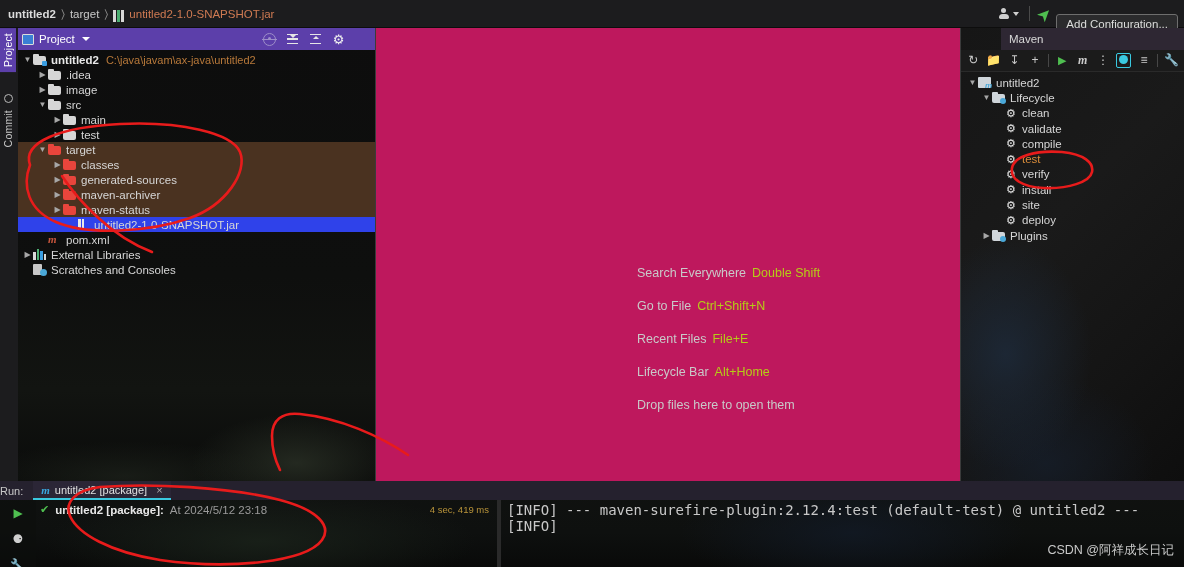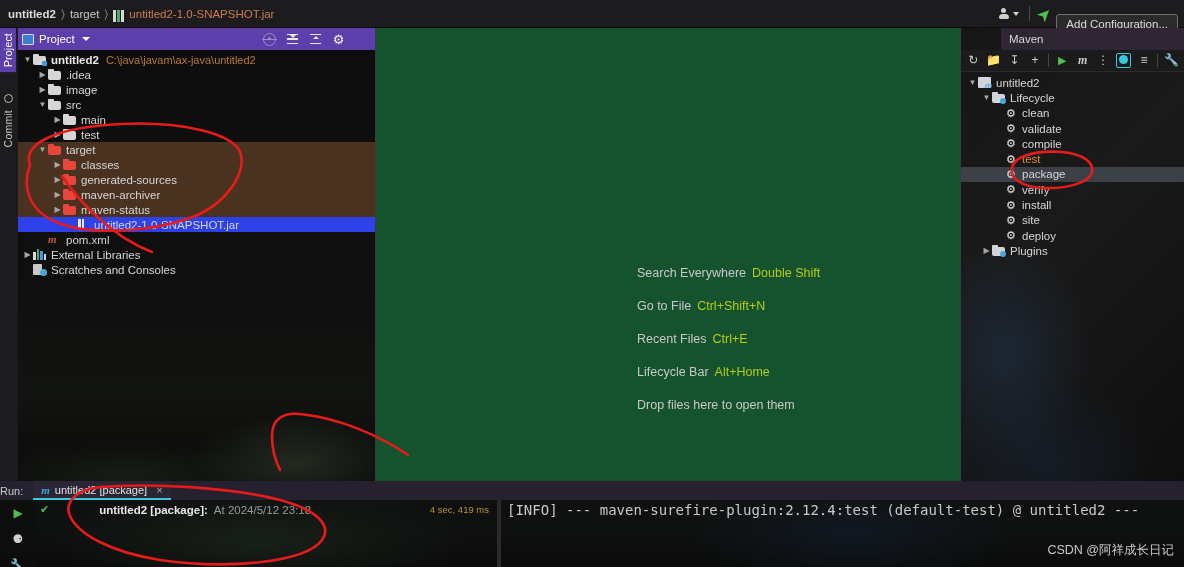--- a/index.html
+++ b/index.html
@@ -122,21 +122,21 @@
   .scratch-ico::before{content:"";position:absolute;left:0;top:0;width:9px;height:11px;background:#c8c8c8;border-radius:1px;}
   .scratch-ico::after{content:"";position:absolute;right:-1px;bottom:-1px;width:7px;height:7px;border-radius:50%;background:#4aa8d8;}
   .jar-small{ width:11px;height:11px;margin-right:5px;flex:0 0 11px;position:relative;}
   .jar-small i{position:absolute;top:0;width:2.5px;height:11px;}
   .jar-small i:nth-child(1){left:0;background:#e8e8e8;}
   .jar-small i:nth-child(2){left:3.5px;background:#e8e8e8;}
 
   
   .editor {
     position: absolute; left: 375px; top: 28px; width: 586px; height: 453px;
-    background: #14532d; border-left:1px solid #3b3b3b; border-right:1px solid #3b3b3b;
+    background: #be185d; border-left:1px solid #3b3b3b; border-right:1px solid #3b3b3b;
   }
   .hints { position:absolute; left: 261px; top: 238px; }
   .hint { font-size: 12.5px; color:#c9c9c9; margin-bottom: 19px; white-space: nowrap; }
   .hint .key { color: #b5cc18; margin-left: 6px; }
 
   
   .maven {
     position: absolute; left: 961px; top: 28px; width: 223px; height: 453px;
     background:#131313; overflow:hidden;
   }
@@ -180,21 +180,21 @@
   .run-label { color:#c8c8c8; font-size:11px; margin-right:10px;}
   .run-tab { display:flex; align-items:center; gap:5px; font-size:11px; color:#e0e0e0; padding:0 8px; height:19px; border-bottom:2px solid #3ac9e0; background:#2b2636;}
   .run-tab .m { color:#3aa8e0; font-style:italic; font-weight:bold; font-family:"Liberation Serif",serif;}
   .run-tab .x { color:#a8a8a8; font-size:11px; margin-left:4px;}
   .run-side { position:absolute; left:0; top:19px; width:36px; height:67px; display:flex; flex-direction:column; align-items:center; gap:12px; padding-top:6px; background:rgba(12,14,12,.55);}
   .side-i{ width:16px;height:14px; text-align:center; color:#cfcfcf; font-size:12px; line-height:14px; cursor:default;}
   .side-i.play{ color:#4fbf50;}
   .run-tree { position:absolute; left:40px; top:20px; width:455px; font-size:11.5px;}
   .rtr { display:flex; align-items:center; gap:6px; padding:2px 0;}
   .check { color:#4fbf50; font-size:11px;}
-  .rtitle { color:#e8e8e8; font-weight:bold;margin-left:44px;}
+  .rtitle { color:#e8e8e8; font-weight:bold;}
   .rtime { color:#9a9a9a;}
   .rdur { position:absolute; right:6px; top:3px; color:#b8933a; font-size:9.5px;}
   .console { position:absolute; left:503px; top:19px; width:681px; height:78px; padding-top:3px;
     font-family:"DejaVu Sans Mono", monospace; font-size:14px; color:#c8c8c8; line-height:15.8px;}
   .console .ln { white-space:nowrap; padding-left:4px;}
   .console-gutter{ position:absolute; left:497px; top:19px; width:4px; height:67px; background:#2a2a2a;}
   .watermark { position:absolute; right:10px; bottom:8px; color:#d9d9d9; font-size:12.5px; opacity:.92; white-space:nowrap;}
 
   
   .annot { position:absolute; left:0; top:0; width:1184px; height:567px; pointer-events:none; }
@@ -361,21 +361,21 @@
           <span class="scratch-ico"></span>
           <span class="tlabel">Scratches and Consoles</span>
         </div>
       </div>
   </div>
 
   <div class="editor">
     <div class="hints" id="hints">
         <div class="hint"><span>Search Everywhere</span><span class="key">Double Shift</span></div>
         <div class="hint"><span>Go to File</span><span class="key">Ctrl+Shift+N</span></div>
-        <div class="hint"><span>Recent Files</span><span class="key">Ctrl+E</span></div>
+        <div class="hint"><span>Recent Files</span><span class="key">File+E</span></div>
         <div class="hint"><span>Lifecycle Bar</span><span class="key">Alt+Home</span></div>
         <div class="hint"><span>Drop files here to open them</span></div>
       </div>
   </div>
 
   <div class="maven">
     <div class="mvn-bg"></div>
     <div class="mvn-title">Maven</div>
     <div class="mvn-toolbar">
       <span class="mt">↻</span>
@@ -425,26 +425,20 @@
           <span class="arrow none">▶</span>
           <span class="mgear">⚙</span>
           <span>compile</span>
         </div>
         <div class="mrow">
           <span style="display: inline-block; flex: 0 0 auto; width: 28px;"></span>
           <span class="arrow none">▶</span>
           <span class="mgear">⚙</span>
           <span class="orange-strike">test</span>
         </div>
-        <div class="mrow sel">
-          <span style="display: inline-block; flex: 0 0 auto; width: 28px;"></span>
-          <span class="arrow none">▶</span>
-          <span class="mgear">⚙</span>
-          <span>package</span>
-        </div>
         <div class="mrow">
           <span style="display: inline-block; flex: 0 0 auto; width: 28px;"></span>
           <span class="arrow none">▶</span>
           <span class="mgear">⚙</span>
           <span>verify</span>
         </div>
         <div class="mrow">
           <span style="display: inline-block; flex: 0 0 auto; width: 28px;"></span>
           <span class="arrow none">▶</span>
           <span class="mgear">⚙</span>
@@ -492,20 +486,21 @@
       <div class="rtr">
         <span class="check">✔</span>
         <span class="rtitle">untitled2 [package]:</span>
         <span class="rtime">At 2024/5/12 23:18</span>
       </div>
       <span class="rdur">4 sec, 419 ms</span>
     </div>
     <div class="console-gutter"></div>
     <div class="console" id="console">
         <div class="ln">[INFO] --- maven-surefire-plugin:2.12.4:test (default-test) @ untitled2 ---</div>
+        <div class="ln">[INFO]</div>
       </div>
     <div class="watermark">CSDN @阿祥成长日记</div>
   </div>
 
   <svg class="annot" viewBox="0 0 1184 567">
     <g fill="none" stroke="#e81b1b" stroke-width="2.6" stroke-linecap="round">
       <path d="M 30 165 C 22 142 60 127 120 124 C 180 121 232 133 240 152 C 248 172 226 205 190 218 C 150 232 88 236 56 222 C 28 210 22 186 30 165 Z"></path>
       <path d="M 62 176 C 78 200 110 236 152 252"></path>
       <path d="M 408 455 C 380 436 340 418 300 414 C 282 412 272 420 272 436 C 272 450 276 462 280 470"></path>
       <path d="M 100 487 C 150 483 230 487 280 500 C 318 510 332 526 322 540 C 306 562 230 570 160 560 C 110 552 78 534 70 516 C 64 502 76 490 100 487 Z"></path>

